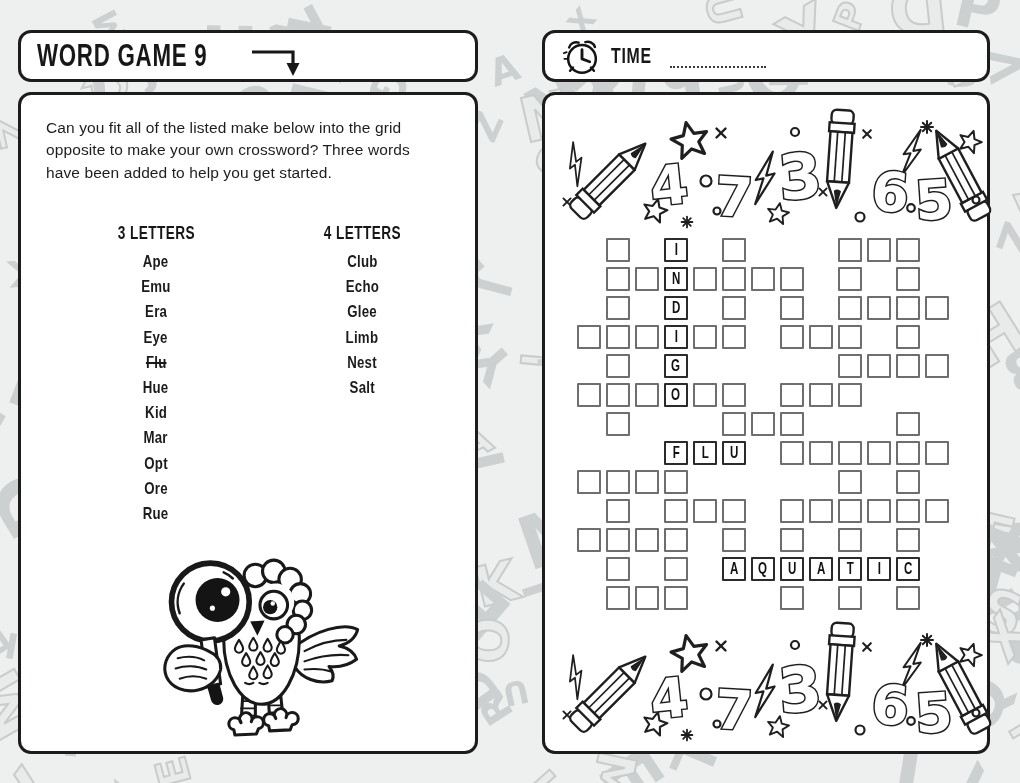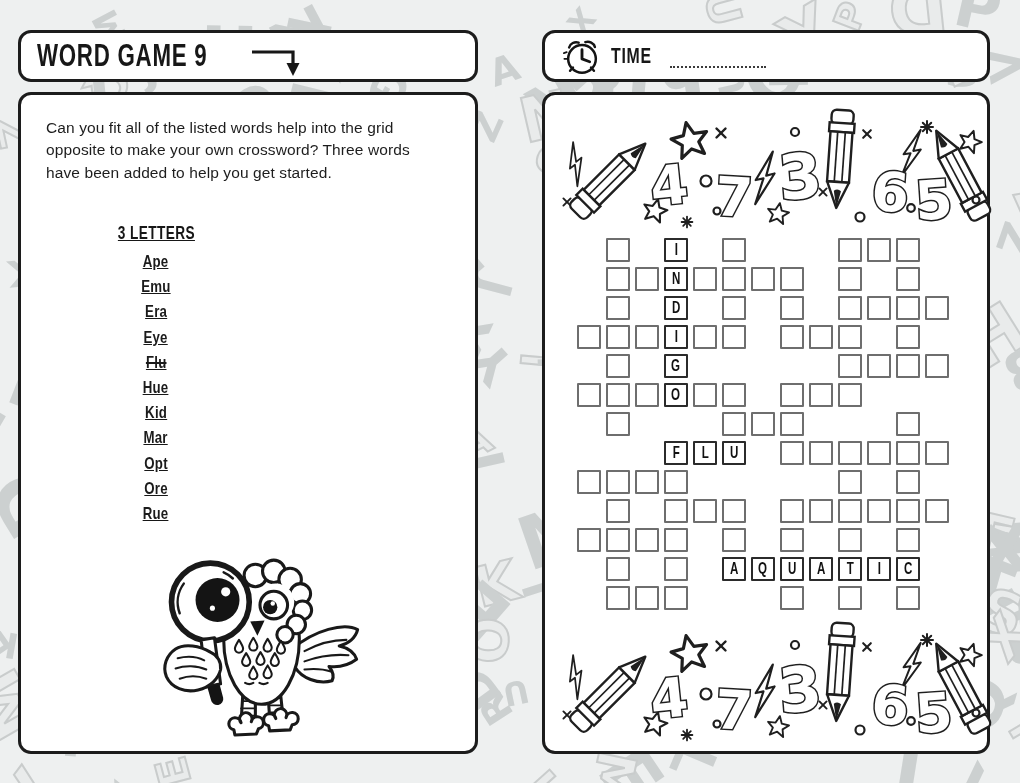--- a/index.html
+++ b/index.html
@@ -40,21 +40,21 @@
     border-bottom:2px dotted #3a3a3a;align-self:center;margin-top:8px;
   }
 
   .instructions{
     position:absolute;left:25px;top:22px;width:400px;
     font-size:15.5px;line-height:1.45;color:#1d1d1d;letter-spacing:.1px;
   }
 
   
   .word-columns{position:absolute;left:32px;right:10px;top:128px;display:flex;}
-  .word-col{flex:1;display:flex;flex-direction:column;align-items:center;text-decoration:underline;}
+  .word-col{flex:1;display:flex;flex-direction:column;align-items:center;}
   .word-group{display:flex;flex-direction:column;align-items:center;}
   .word-group + .word-group{margin-top:23px;}
   .group-heading{
     font-size:17.5px;font-weight:700;white-space:nowrap;margin-bottom:5px;
     transform:scaleX(.78);letter-spacing:.5px;
   }
   .word{
     font-size:17px;font-weight:700;line-height:25.2px;white-space:nowrap;
     transform:scaleX(.78);letter-spacing:.3px;color:#1b1b1b;
   }
@@ -327,40 +327,49 @@
   <div class="hdr-row">
     <span class="page-title">WORD GAME 9</span>
     <svg class="title-arrow" width="64" height="36" viewBox="0 0 64 36">
       <path d="M4,9 H45 V22" fill="none" stroke="#171717" stroke-width="3.2"></path>
       <path d="M38.5,20 L45,33 L51.5,20 Z" fill="#171717"></path>
     </svg>
   </div>
 </div>
 
 <div class="panel" id="left-content">
-  <div class="instructions">Can you fit all of the listed words help into the grid opposite to make your own crossword? Three words have been added to help you get started.</div>
+  <div class="instructions">Can you fit all of the listed make below into the grid opposite to make your own crossword? Three words have been added to help you get started.</div>
 
   <div class="word-columns">
       <div class="word-col">
         <div class="word-group">
           <div class="group-heading">3 LETTERS</div>
           <div class="word">Ape</div>
           <div class="word">Emu</div>
           <div class="word">Era</div>
           <div class="word">Eye</div>
           <div class="word struck">Flu</div>
           <div class="word">Hue</div>
           <div class="word">Kid</div>
           <div class="word">Mar</div>
           <div class="word">Opt</div>
           <div class="word">Ore</div>
           <div class="word">Rue</div>
         </div>
       </div>
       <div class="word-col">
+        <div class="word-group">
+          <div class="group-heading">4 LETTERS</div>
+          <div class="word">Club</div>
+          <div class="word">Echo</div>
+          <div class="word">Glee</div>
+          <div class="word">Limb</div>
+          <div class="word">Nest</div>
+          <div class="word">Salt</div>
+        </div>
       </div>
     </div>
 
   <svg class="owl" viewBox="0 0 220 190">
     <g fill="#fff" stroke="#191919" stroke-width="3" stroke-linejoin="round" stroke-linecap="round">
 
       <path d="M140,98 C162,79 191,72 204,79 C202,87 195,93 186,95 C195,97 201,102 203,108 C195,114 185,116 176,115 C180,120 181,125 179,129 C165,133 149,126 143,116 C139,110 138,104 140,98 Z"></path>
       <path d="M152,100 C165,93 181,89 193,89" fill="none" stroke-width="2"></path>
       <path d="M152,110 C166,105 183,103 195,104" fill="none" stroke-width="2"></path>
       <path d="M152,118 C162,117 172,118 178,120" fill="none" stroke-width="2"></path>

